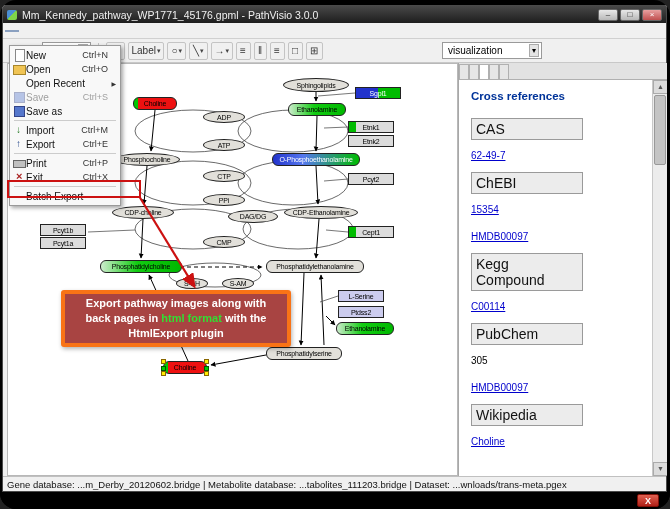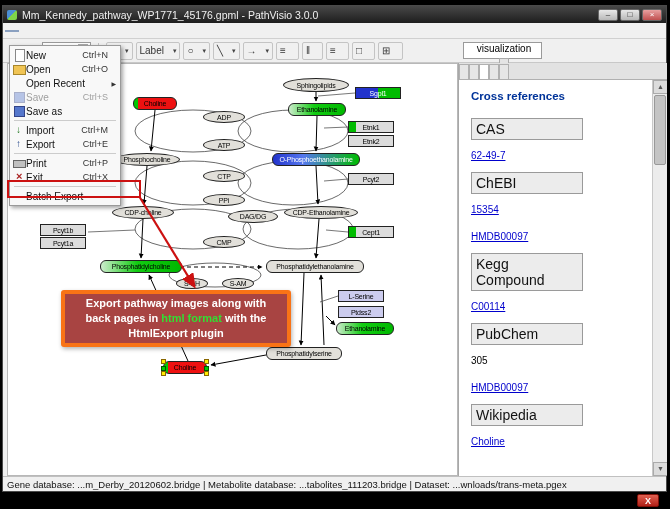--- a/index.html
+++ b/index.html
@@ -1,41 +1,41 @@
 <!DOCTYPE html>
 <html><head>
 <meta charset="utf-8">
 <style>
   * { margin:0; padding:0; box-sizing:border-box; }
   body { font-family:"Liberation Sans", sans-serif; background:#222; }
-  .screen { position:relative; width:670px; height:509px; background:#000; overflow:hidden; }
+  .screen { position:relative; width:670px; height:509px; background:#000; overflow:hidden;border-radius:16px; }
 
   
   .window { position:absolute; left:2px; top:5px; width:665px; height:487px; background:#f0f0f0; border:1px solid #4a4a4a; }
   .titlebar { position:absolute; left:0; top:0; width:100%; height:17px; background:linear-gradient(#484848,#1d1d1d); display:flex; align-items:center; padding:0 4px; }
   .app-icon { width:10px; height:10px; background:linear-gradient(135deg,#4a8fd4 50%,#7fd44a 50%); border-radius:2px; margin-right:5px; flex:none; }
   .title-text { color:#f0f0f0; font-size:10.5px; white-space:nowrap; overflow:hidden; flex:1; }
   .win-controls { display:flex; gap:2px; }
   .winbtn { width:20px; height:12px; background:linear-gradient(#e8e8e8,#b8b8b8); border:1px solid #666; border-radius:2px; font-size:8px; line-height:10px; text-align:center; color:#222; cursor:default; }
   .winbtn.close { background:linear-gradient(#e8a0a0,#c05050); color:#fff; }
 
   .menubar { position:absolute; left:0; top:17px; width:100%; height:16px; background:#f0f0f0; border-bottom:1px solid #d0d0d0; display:flex; align-items:center; padding-left:2px; }
   .menubar-item { font-size:10.5px; padding:1px 7px; color:#111; }
   .menubar-item.pressed { background:#cfd8ea; border:1px solid #8aa0c0; padding:0 6px; }
 
   .toolbar { position:absolute; left:0; top:33px; width:100%; height:24px; background:#f0f0f0; border-bottom:1px solid #c8c8c8; display:flex; align-items:center; padding:0 6px; gap:3px; }
   .tb-label { font-size:10px; color:#222; margin-right:2px; }
   .combo { display:inline-flex; align-items:center; background:#fff; border:1px solid #9a9a9a; height:17px; padding:0 2px 0 5px; font-size:10px; gap:4px; }
   .combo .combo-arrow { font-size:8px; background:#e4e4e4; border:1px solid #aaa; padding:0 2px; line-height:11px; }
   .tb-sep { width:1px; height:16px; background:#c0c0c0; margin:0 4px; }
   [data-repeat] { display:contents; }
-  .tb-btn { display:inline-flex; align-items:center; height:18px; padding:0 3px; background:#f0f0f0; border:1px solid #c4c4c4; border-radius:2px; font-size:10px; gap:9px; color:#333; }
+  .tb-btn { display:inline-flex; align-items:center; height:18px; padding:0 3px; background:#f0f0f0; border:1px solid #c4c4c4; border-radius:2px; font-size:10px; gap:1px; color:#333; }
   .tb-glyph { font-size:10px; }
   .tb-dd { font-size:7px; color:#444; }
-  .viz { margin-left:auto; margin-right:118px; width:79px; justify-content:space-between;flex-direction:column; }
+  .viz { margin-left:auto; margin-right:118px; width:100px; justify-content:space-between; }
 
   
   .canvas { position:absolute; left:4px; top:57px; width:451px; height:413px; background:#fff; border:1px solid #b8b8b8; overflow:hidden; }
   .edges { position:absolute; left:0; top:0; }
   .nodes-layer { position:absolute; left:0; top:0; width:100%; height:100%; }
   .pnode { position:absolute; font-size:7px; line-height:1; display:flex; align-items:center; justify-content:center; white-space:nowrap; overflow:visible; border:1px solid #222; color:#000; letter-spacing:-0.2px; }
   .pnode.ellipse { border-radius:50%; }
   .pnode.rounded { border-radius:6px; }
   .fill-gray { background:#e2e0da; }
   .fill-gray2 { background:#dcdcdc; }

